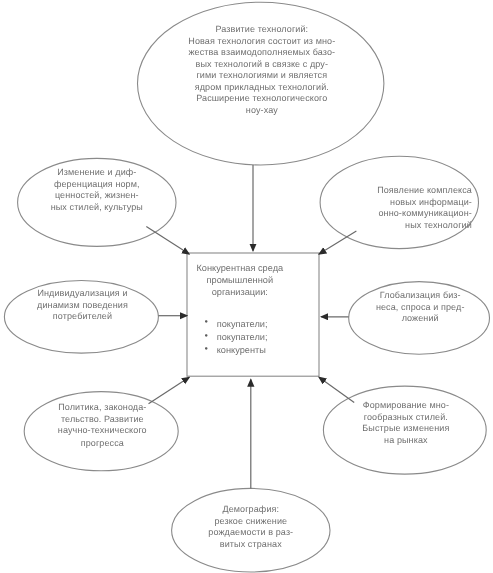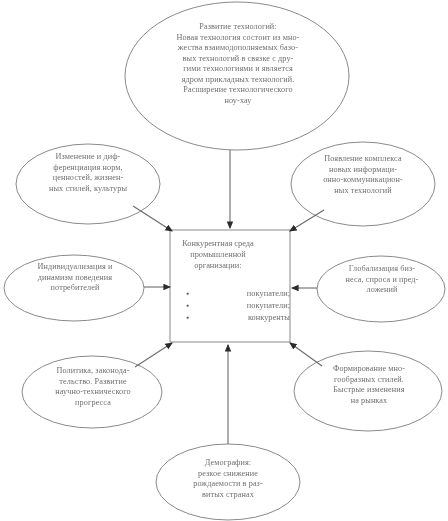--- a/index.html
+++ b/index.html
@@ -5,21 +5,21 @@
   html, body {
     margin: 0;
     padding: 0;
     background: #ffffff;
   }
   #diagram-root {
     position: relative;
     width: 448px;
     height: 521px;
     background: #ffffff;
-    font-family: Liberation Serif, serif;
+    font-family: Liberation Sans, sans-serif;
     overflow: hidden;
   }
   #diagram-svg {
     position: absolute;
     left: 0;
     top: 0;
     width: 448px;
     height: 521px;
   }
   .node-text {
@@ -50,34 +50,34 @@
     color: #6f6f6f;
     font-size: 8.4px;
     line-height: 1.45;
     list-style: none;
     margin: 0;
     padding: 0;
   }
   .center-bullets li {
     position: relative;
     padding-left: 11px;
-    text-align: right;
+    text-align: left;
   }
   .center-bullets li::before {
     content: "\25CF";
     position: absolute;
     left: 0;
     top: 0;
     font-size: 5.2px;
     line-height: 2.1;
     color: #5d5d5d;
   }
   .ellipse-label-top     { left: 126px; top: 22px;  width: 224px; }
   .ellipse-label-ul      { left: 22px;  top: 152px; width: 132px; }
-  .ellipse-label-ur      { left: 297px; top: 154px; width: 132px; }
+  .ellipse-label-ur      { left: 297px; top: 168px; width: 132px; text-align: right; }
   .ellipse-label-ml      { left: 10px;  top: 262px; width: 130px; }
   .ellipse-label-mr      { left: 322px; top: 264px; width: 120px; }
   .ellipse-label-ll      { left: 28px;  top: 366px; width: 130px; }
   .ellipse-label-lr      { left: 302px; top: 364px; width: 134px; }
   .ellipse-label-bottom  { left: 162px; top: 458px; width: 132px; }
 </style>
 </head>
 <body>
 
 <div id="diagram-root">

